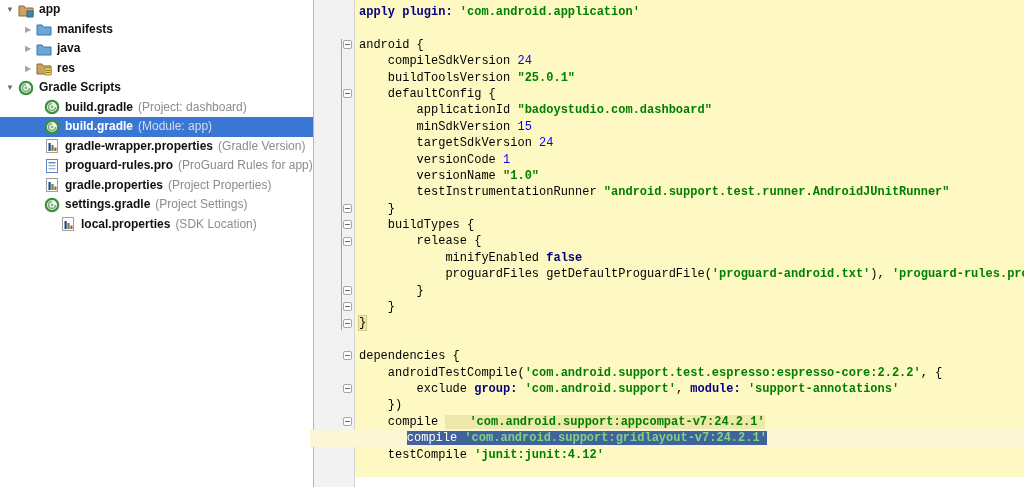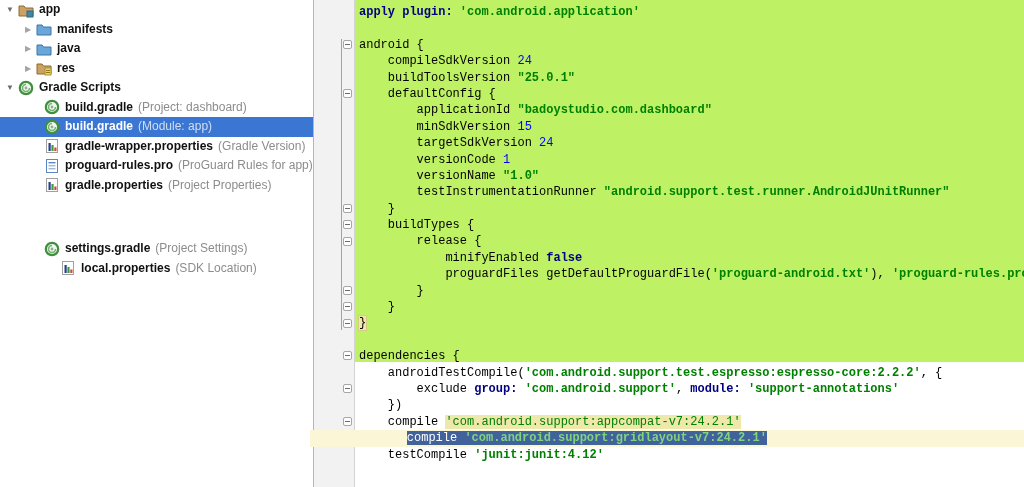--- a/index.html
+++ b/index.html
@@ -34,21 +34,21 @@
     display:inline-block;
   }
   .tree-row .fname{font-weight:bold;}
   .tree-row .fname.plain{font-weight:bold;}
   .tree-row .suffix{color:#8c8c8c;margin-left:5px;font-weight:normal;}
   .tree-row.selected .suffix{color:rgba(255,255,255,0.75);}
   .ticon svg{position:absolute;left:0;top:0;}
 
   
   #editor{
-    position:absolute;left:314px;top:0;width:710px;height:362px;background:#bef264;
+    position:absolute;left:314px;top:0;width:710px;height:477px;background:#fef9c3;
   }
   #gutter{
     position:absolute;left:0;top:0;width:40px;height:487px;
     background:#f2f2f2;border-right:1px solid #d4d4d4;
   }
   #scope-line{
     position:absolute;width:1px;background:#8fa7c4;left:27px;
   }
   .fold-marker{
     position:absolute;right:2px;width:9px;height:9px;background:#ffffff;
@@ -63,21 +63,21 @@
     padding-top:4px;cursor:text;
   }
   .code-line{
     height:16.4px;white-space:pre;padding-left:4px;
   }
   .code-line.current{background:#fbf6d5;margin-left:-45px;padding-left:68px;}
   .k{color:#000080;font-weight:bold;}
   .s{color:#008000;font-weight:bold;}
   .n{color:#0000ff;}
   .p{color:#000000;}
-  .shl{color:#008000;font-weight:normal;background:#eee8aa;}
+  .shl{color:#008000;font-weight:bold;background:#eee8aa;padding-left:24px;}
   .brace{color:#000000;background:#eee8aa;outline:1px solid #d6cc85;}
   .selp{color:#ffffff;background:#41629b;}
   .sels{color:#7fd57f;font-weight:bold;background:#41629b;}
 </style>
 </head>
 <body>
 
 <div id="project-panel">
     <div class="tree-row" style="padding-left: 2px;">
       <span class="arrow">▼</span>
@@ -181,21 +181,21 @@
         <svg width="16" height="16">
           <rect x="2.5" y="1.5" width="11" height="13" fill="#ffffff" stroke="#a0a0a0"></rect>
           <rect x="4.5" y="5" width="2.2" height="8" fill="#27408b"></rect>
           <rect x="7.4" y="7" width="2.2" height="6" fill="#3f9b3f"></rect>
           <rect x="10.3" y="9.5" width="2.2" height="3.5" fill="#c84b3c"></rect>
         </svg>
       </span>
       <span class="fname">gradle.properties</span>
       <span class="suffix">(Project Properties)</span>
     </div>
-    <div class="tree-row" style="padding-left: 44px; margin-top: 44px;">
+    <div class="tree-row" style="padding-left: 44px;">
       <span class="ticon">
         <svg width="16" height="16">
           <circle cx="8" cy="8" r="6.2" fill="#eef7ee" stroke="#3f8f3f" stroke-width="2.2"></circle>
           <path d="M8 4.5 a3.5 3.5 0 1 0 3.5 3.5" fill="none" stroke="#6fb56f" stroke-width="1.6"></path>
           <circle cx="8" cy="8" r="1.4" fill="#9aa89a"></circle>
         </svg>
       </span>
       <span class="fname">settings.gradle</span>
       <span class="suffix">(Project Settings)</span>
     </div>

